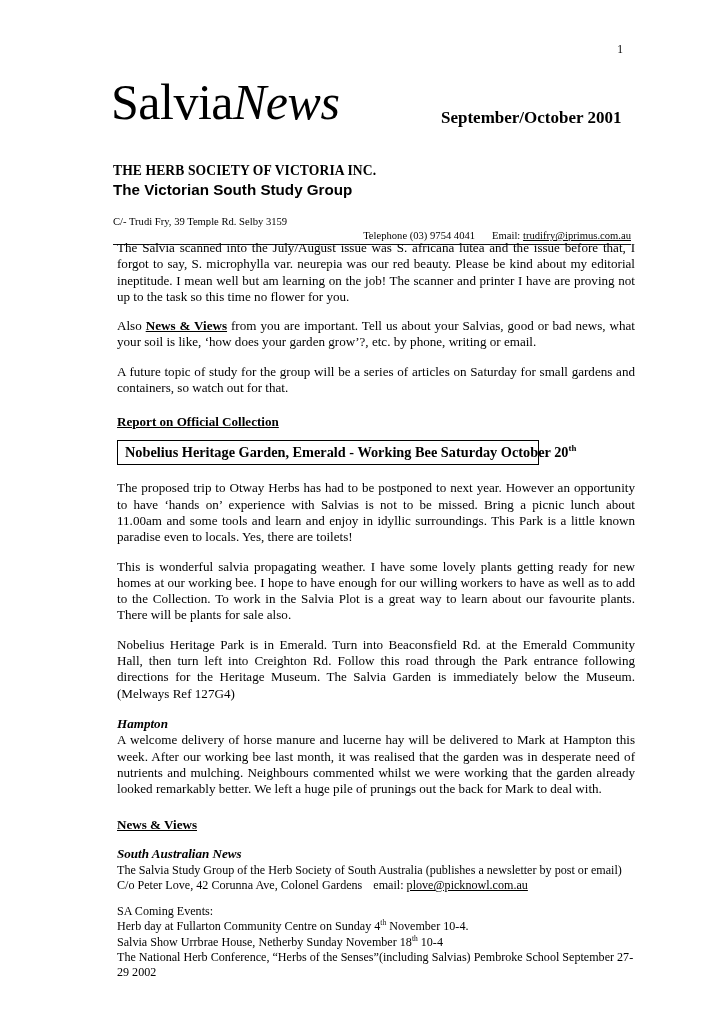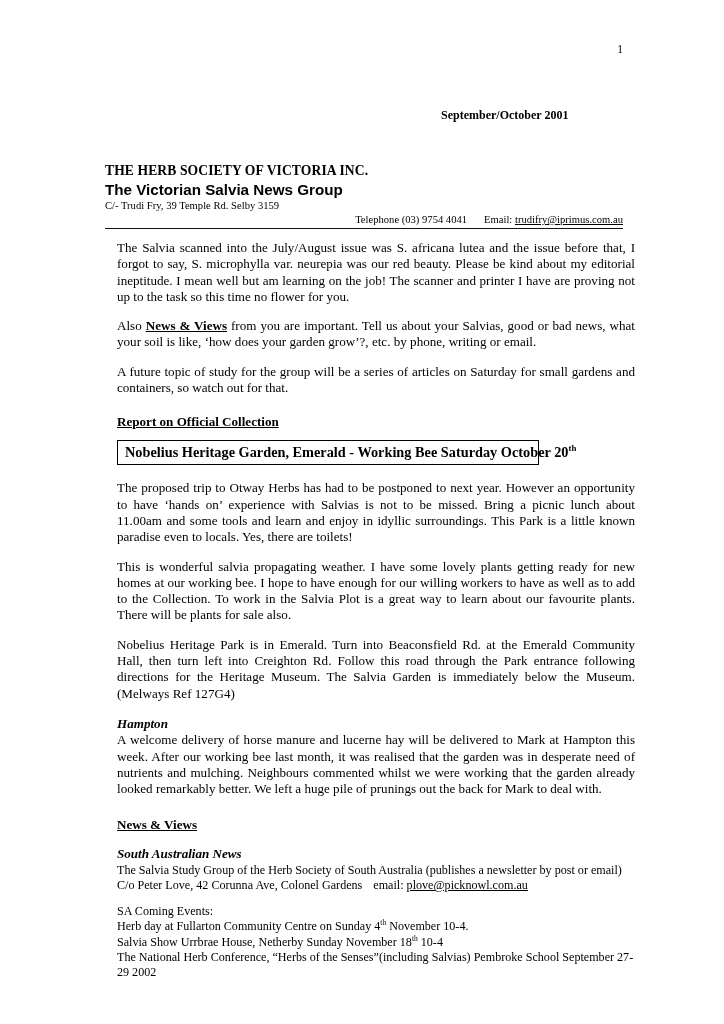--- a/index.html
+++ b/index.html
@@ -56,49 +56,49 @@
     line-height: 60px;
     letter-spacing: -0.5px;
     white-space: nowrap;
   }
   .masthead .mh-b { font-style: normal; }
   .masthead .mh-i { font-style: italic; }
   .issue-date {
     position: absolute;
     left: 336px;
     top: 36px;
-    font-size: 12px;
+    font-size: 17px;
     font-weight: bold;
     white-space: nowrap;
   }
 
   
   .org-block {
     position: absolute;
-    left: 0;
+    left: 8px;
     top: 162px;
     width: 518px;
   }
   .org-line1 {
     font-size: 13.6px;
     font-weight: bold;
     line-height: 17px;
     letter-spacing: 0.1px;
   }
   .org-line2 {
     font-size: 15.2px;
     font-weight: bold;
     font-family: "Liberation Sans", "DejaVu Sans", sans-serif;
     line-height: 19px;
     margin-top: 1px;
   }
   .org-addr {
     font-size: 10.6px;
     line-height: 13px;
-    margin-top: 0;
+    margin-top: 16px;
   }
   .org-contact {
     font-size: 10.6px;
     line-height: 13px;
     margin-top: 1px;
     text-align: right;
   }
   .org-contact .gap { display: inline-block; width: 17px; }
   .org-contact .mail-link { text-decoration: underline; }
   .rule {
@@ -161,26 +161,27 @@
 </style>
 </head>
 <body>
 
 <div class="page">
   <div class="content">
 
     <div class="page-number">1</div>
 
     <div class="masthead-row">
+      <div class="masthead"><span class="mh-b">Salvia</span><span class="mh-i">News</span></div>
       <div class="issue-date">September/October 2001</div>
     </div>
 
     <div class="org-block">
       <div class="org-line1">THE HERB SOCIETY OF VICTORIA INC.</div>
-      <div class="org-line2">The Victorian Salvia News Group</div>
+      <div class="org-line2">The Victorian South Study Group</div>
       <div class="org-addr">C/- Trudi Fry, 39 Temple Rd. Selby 3159</div>
       <div class="org-contact"><span>Telephone (03) 9754 4041</span><span class="gap"></span><span>Email:</span> <span class="mail-link">trudifry@iprimus.com.au</span></div>
       <hr class="rule">
     </div>
 
     <div style="position:absolute; left:12px; top:240px; width:518px;">
 
       <p class="para">The Salvia scanned into the July/August issue was S. africana lutea and the issue before that, I forgot to say, S. microphylla var. neurepia was our red beauty. Please be kind about my editorial ineptitude. I mean well but am learning on the job! The scanner and printer I have are proving not up to the task so this time no flower for you.</p>
 
       <div class="spacer-sm"></div>

